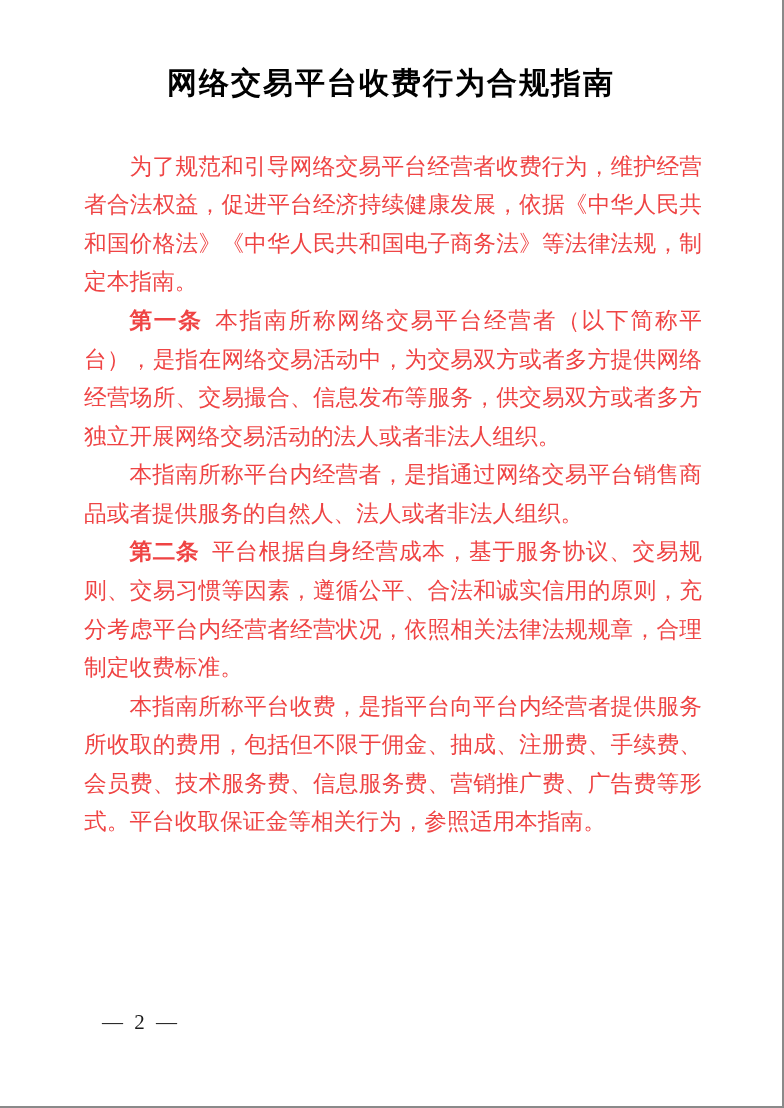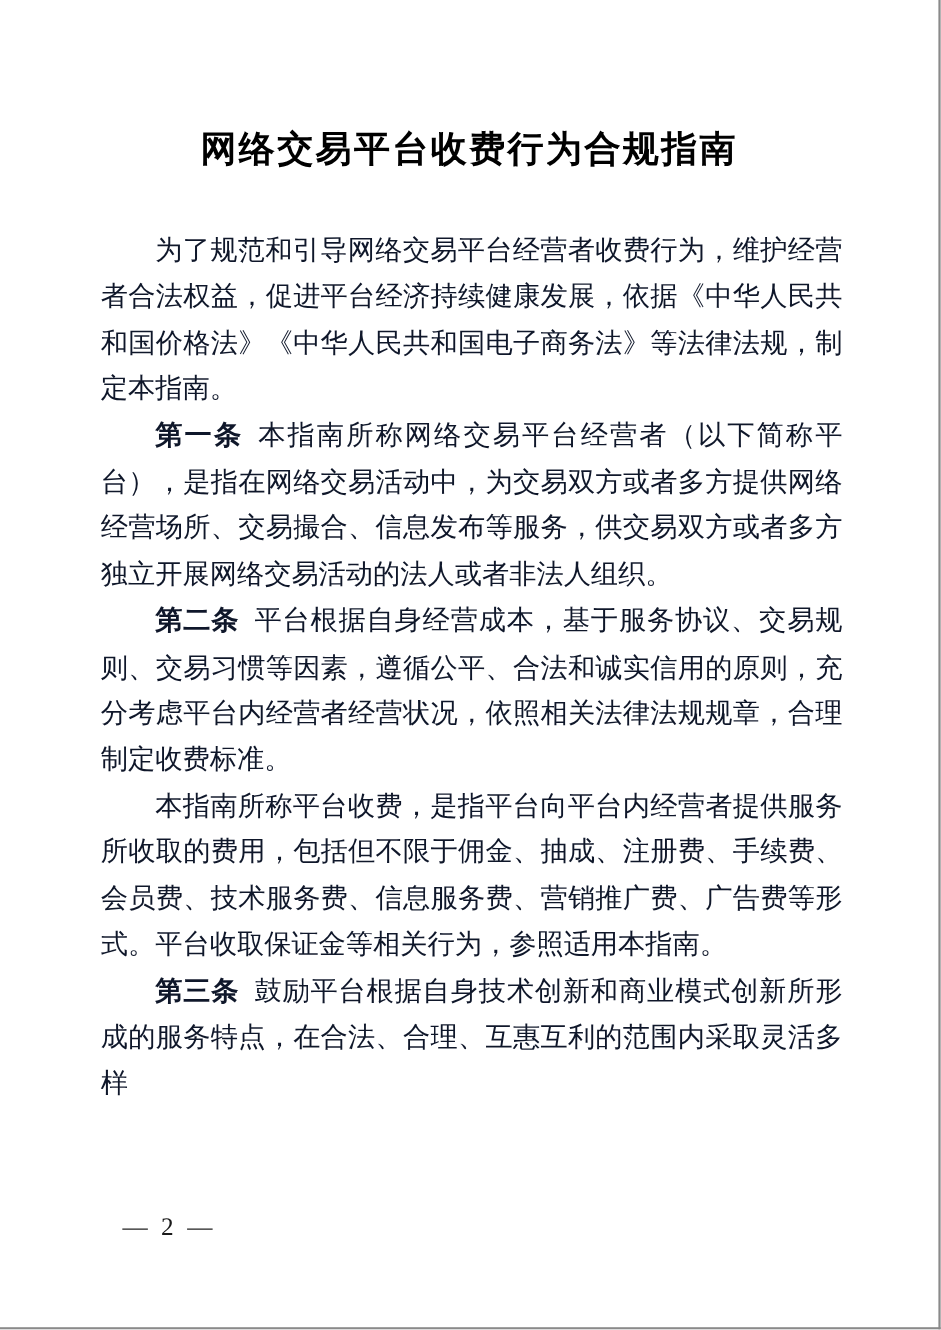--- a/index.html
+++ b/index.html
@@ -14,36 +14,36 @@
     box-sizing: border-box;
     background: #ffffff;
     border-right: 2px solid #8a8a8a;
     border-bottom: 2px solid #8a8a8a;
     overflow: hidden;
     font-family: "Liberation Serif", "DejaVu Serif", serif;
     color: #000000;
   }
   .doc-title {
     margin: 0;
-    padding-top: 106px;
+    padding-top: 64px;
     text-align: center;
     font-size: 30px;
     line-height: 38px;
     font-weight: bold;
     letter-spacing: 2px;
     color: #000000;
   }
   .doc-body {
     margin: 46px 0 0 84px;
     width: 618px;
     font-size: 22.7px;
     line-height: 38.4px;
     text-align: justify;
     text-justify: inter-character;
-    color: #0f172a;
+    color: #ef4444;
   }
   .doc-body p {
     margin: 0;
     padding: 0;
     text-indent: 2em;
   }
   .article-label {
     font-weight: bold;
     font-family: Liberation Mono, monospace;
     margin-right: 0.55em;
@@ -61,19 +61,19 @@
 </style>
 </head>
 <body>
 
 <div class="page">
   <h1 class="doc-title">网络交易平台收费行为合规指南</h1>
 
   <div class="doc-body" id="doc-body">
       <p>为了规范和引导网络交易平台经营者收费行为，维护经营者合法权益，促进平台经济持续健康发展，依据《中华人民共和国价格法》《中华人民共和国电子商务法》等法律法规，制定本指南。</p>
       <p><span class="article-label">第一条</span>本指南所称网络交易平台经营者（以下简称平台），是指在网络交易活动中，为交易双方或者多方提供网络经营场所、交易撮合、信息发布等服务，供交易双方或者多方独立开展网络交易活动的法人或者非法人组织。</p>
+      <p>本指南所称平台内经营者，是指通过网络交易平台销售商品或者提供服务的自然人、法人或者非法人组织。</p>
       <p><span class="article-label">第二条</span>平台根据自身经营成本，基于服务协议、交易规则、交易习惯等因素，遵循公平、合法和诚实信用的原则，充分考虑平台内经营者经营状况，依照相关法律法规规章，合理制定收费标准。</p>
       <p>本指南所称平台收费，是指平台向平台内经营者提供服务所收取的费用，包括但不限于佣金、抽成、注册费、手续费、会员费、技术服务费、信息服务费、营销推广费、广告费等形式。平台收取保证金等相关行为，参照适用本指南。</p>
-      <p><span class="article-label">第三条</span>鼓励平台根据自身技术创新和商业模式创新所形成的服务特点，在合法、合理、互惠互利的范围内采取灵活多样</p>
     </div>
 
   <div class="page-number">— 2 —</div>
 </div>
 
 </body></html>

